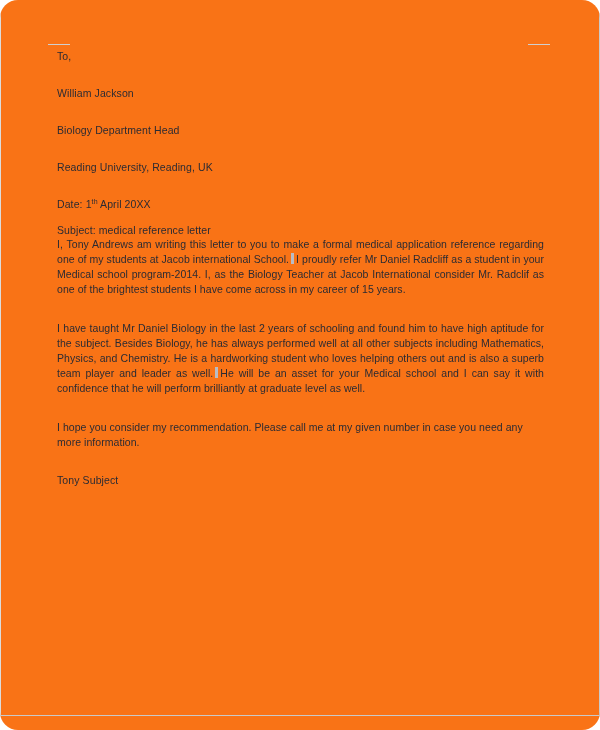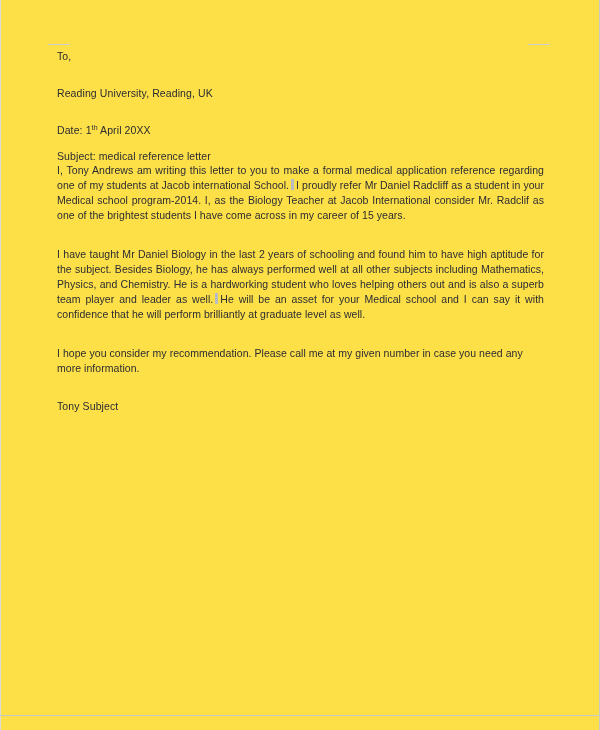--- a/index.html
+++ b/index.html
@@ -7,23 +7,24 @@
     padding: 0;
     background: #ffffff;
   }
   body {
     font-family: "Liberation Sans", sans-serif;
   }
   .page {
     position: relative;
     width: 600px;
     height: 730px;
-    background: #fde047;
+    background: #f97316;
     box-sizing: border-box;
     overflow: hidden;
+    border-radius: 18px;
   }
   
   .edge-right {
     position: absolute;
     top: 0;
     right: 0;
     width: 1px;
     height: 730px;
     background: #c9c9c9;
   }
@@ -111,20 +112,22 @@
   <div class="edge-left"></div>
   <div class="edge-right"></div>
   <div class="edge-bottom"></div>
   <div class="margin-tick left"></div>
   <div class="margin-tick right"></div>
 
   <div class="content">
 
     <div class="addr-block">
       <div class="line">To,</div>
+      <div class="line">William Jackson</div>
+      <div class="line">Biology Department Head</div>
       <div class="line">Reading University, Reading, UK</div>
     </div>
 
     <div class="line date-line"><span>Date:</span> <span>1</span><sup>th</sup><span> April 20XX</span></div>
 
     <div class="line subject-line">Subject: medical reference letter</div>
 
 
     <p class="para"><span>I, Tony Andrews am writing this letter to you to make a formal medical application reference regarding one of my students at Jacob international School.</span><span class="caret"></span><span>I proudly refer Mr Daniel Radcliff as a student in your Medical school program-2014. I, as the Biology Teacher at Jacob International consider Mr. Radclif as one of the brightest students I have come across in my career of 15 years.</span></p>
 

